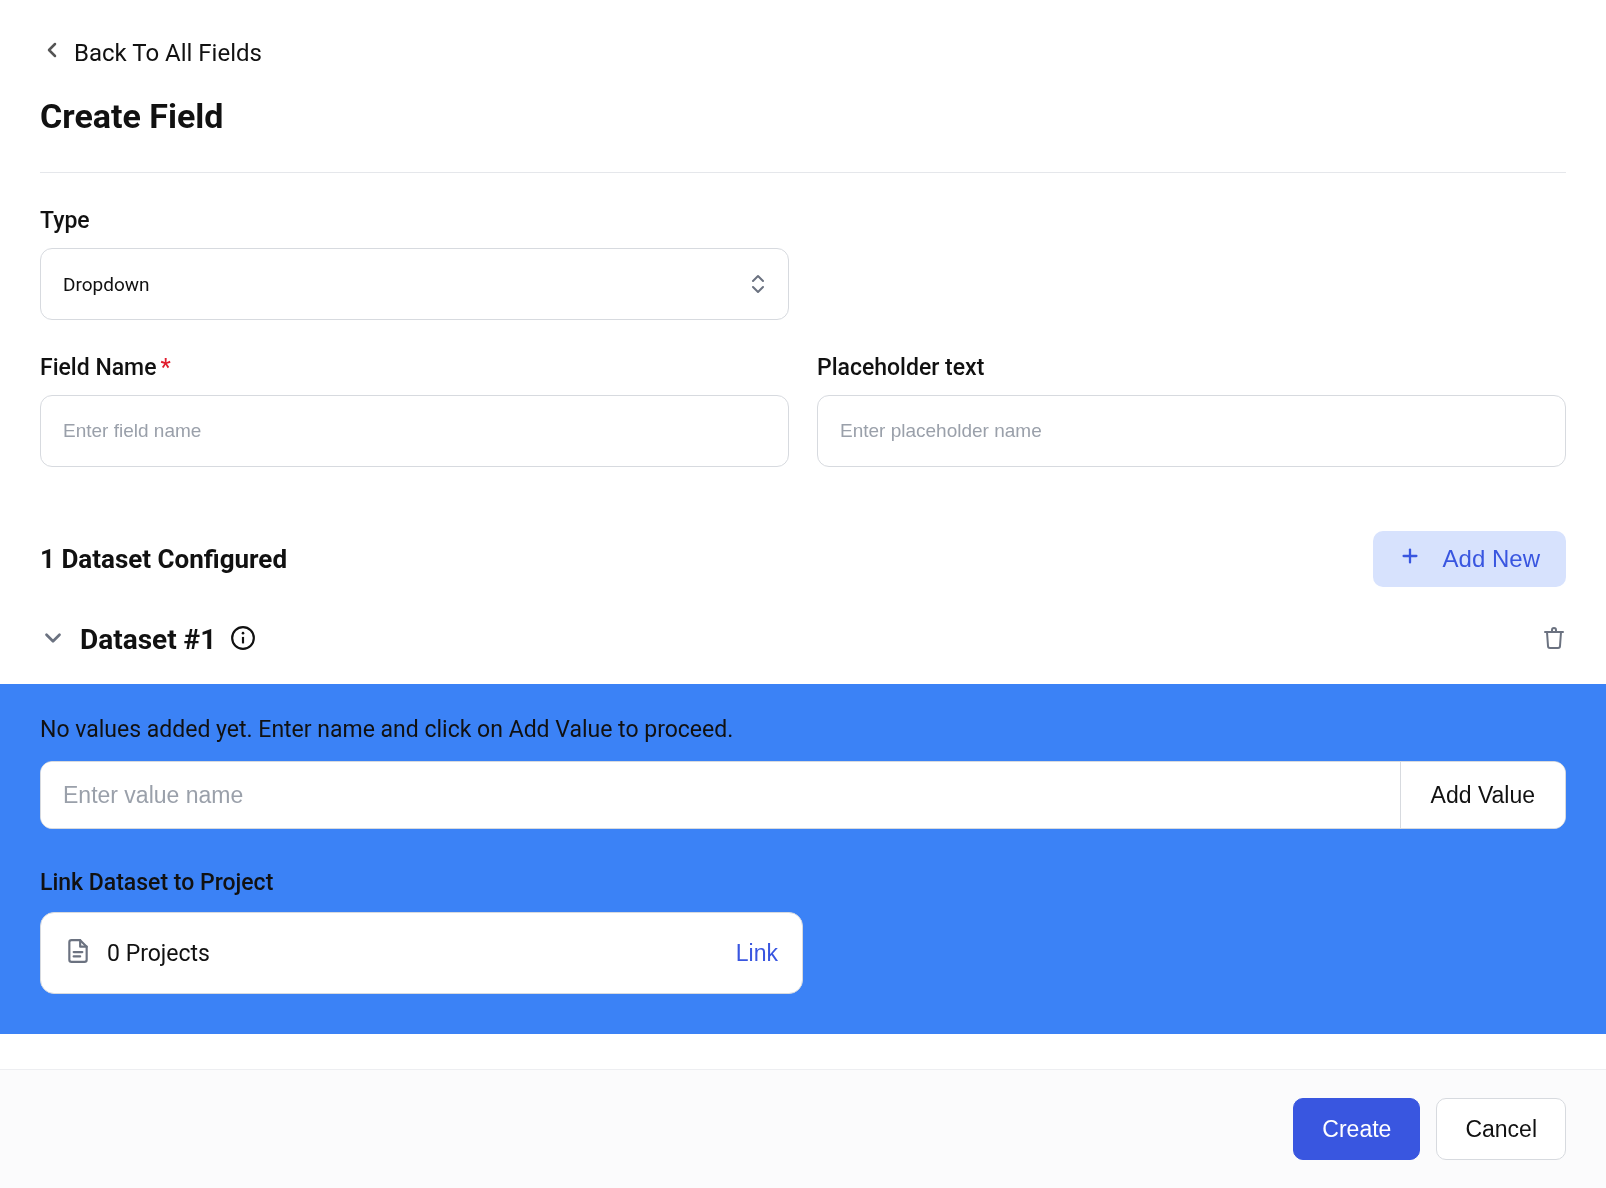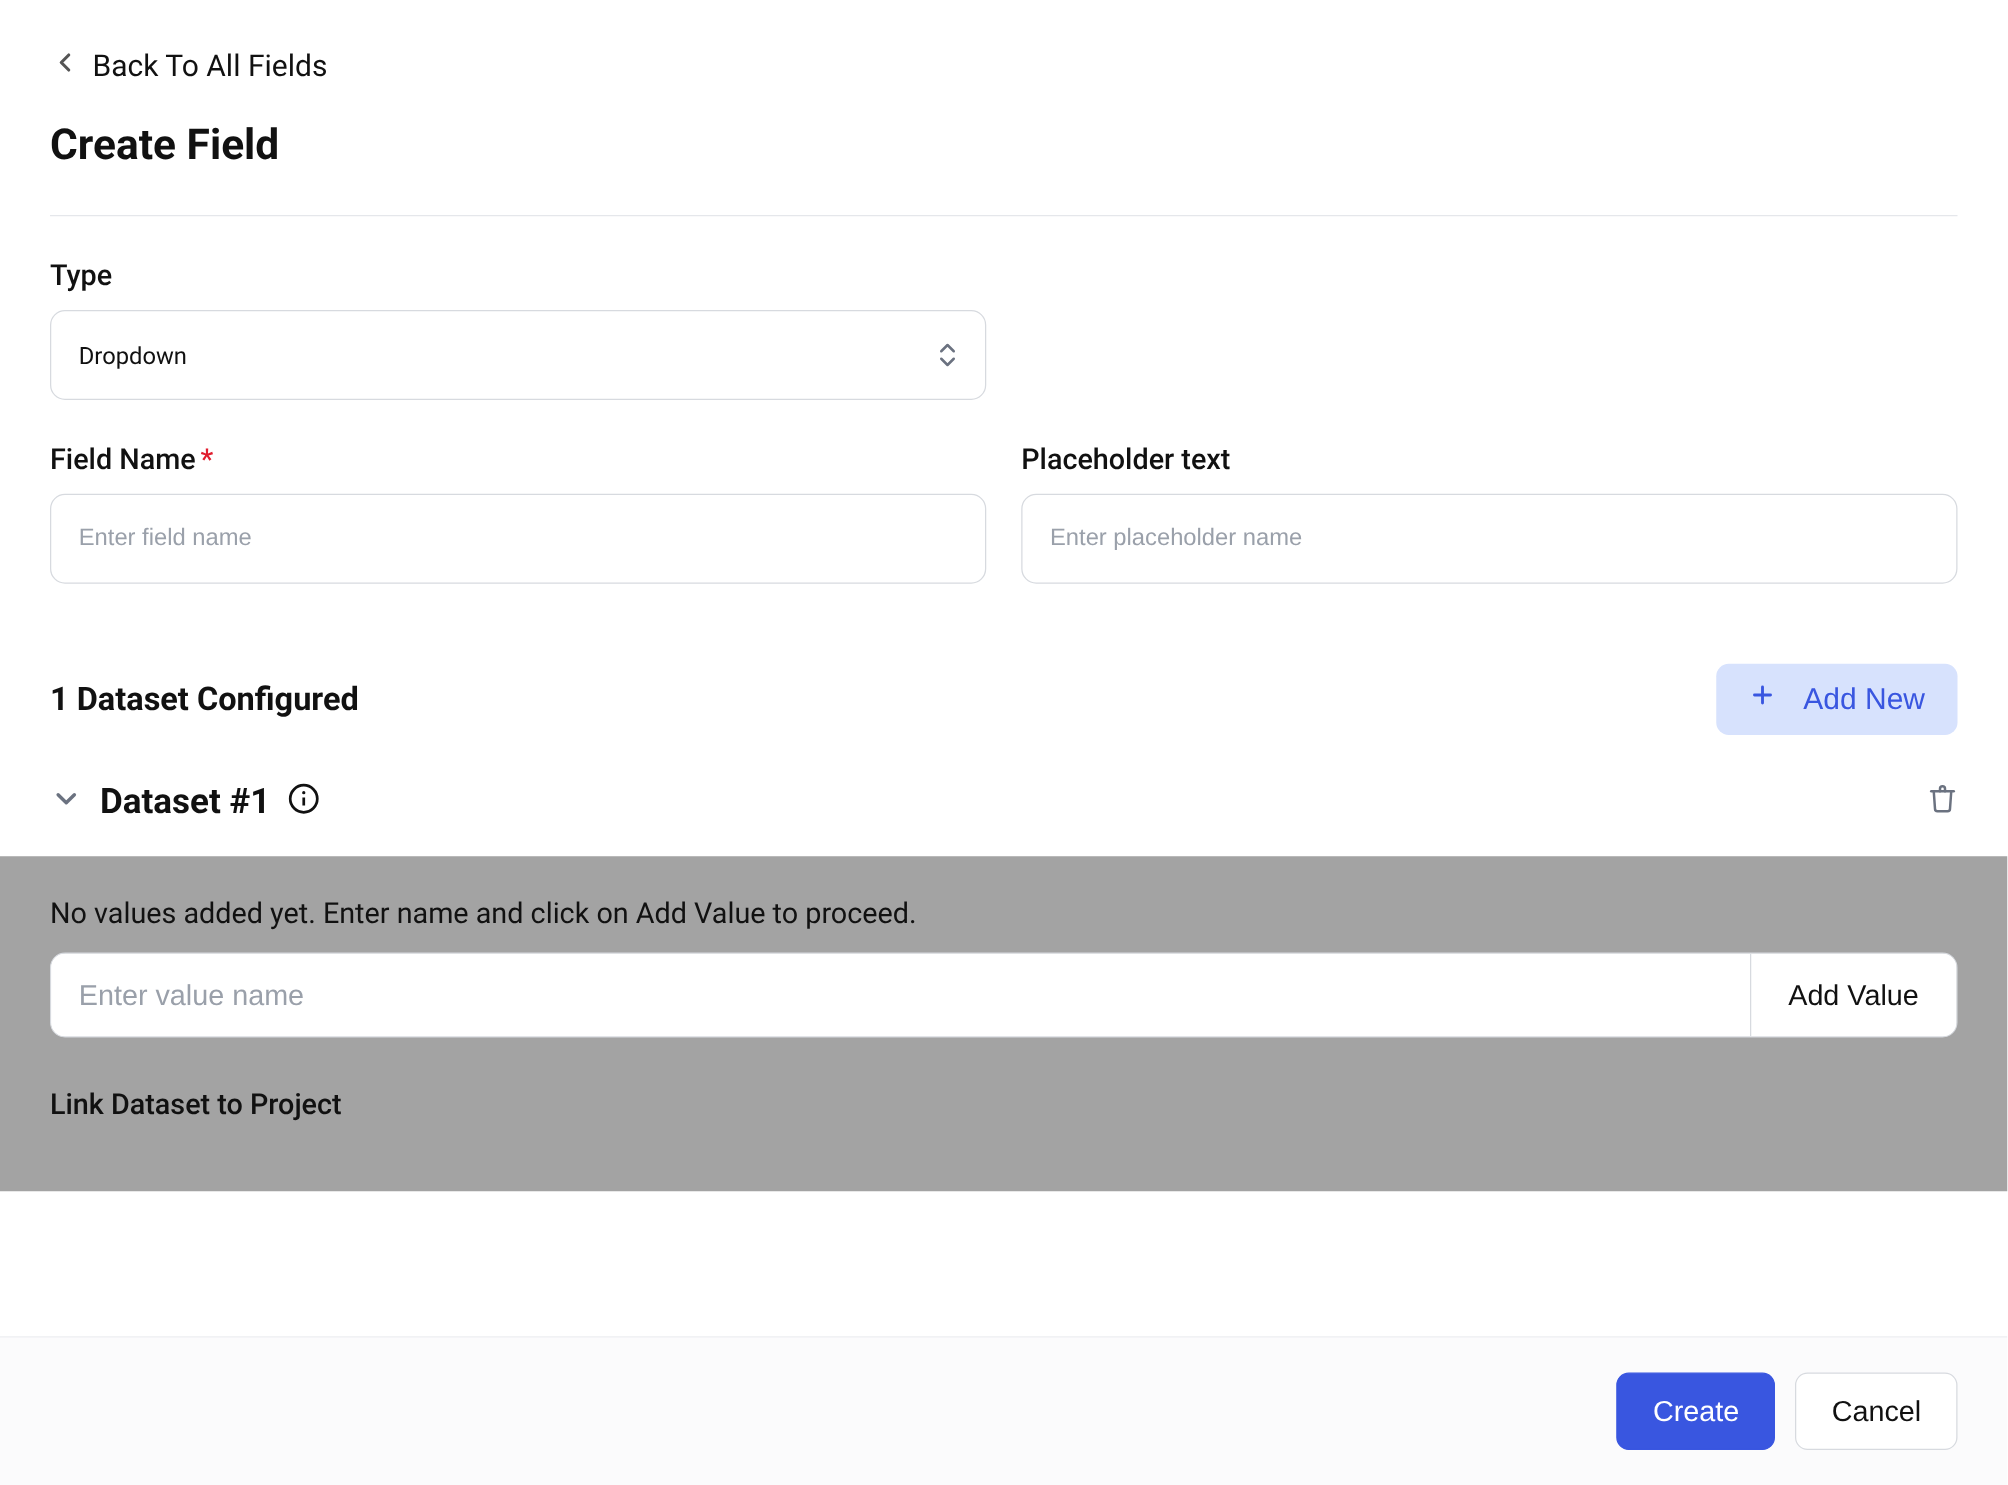--- a/index.html
+++ b/index.html
@@ -110,21 +110,21 @@
   .dataset-item-left svg.chev { width: 26px; height: 26px; stroke:#6b7280; }
   .dataset-title {
     font-size: 28px;
     font-weight: 700;
   }
   .info-icon svg { width: 26px; height: 26px; stroke:#111; }
   .trash-icon { cursor: pointer; }
   .trash-icon svg { width: 24px; height: 24px; stroke:#6b7280; }
 
   .dataset-body {
-    background: #a3a3a3;
+    background: #3b82f6;
     margin-left: -40px;
     margin-right: -40px;
     padding: 32px 40px 40px 40px;
   }
   .empty-msg {
     font-size: 23px;
     color: #111;
     margin-bottom: 18px;
   }
   .value-row {
@@ -302,20 +302,34 @@
   </div>
 
   <div class="dataset-body">
     <div class="empty-msg">No values added yet. Enter name and click on Add Value to proceed.</div>
     <div class="value-row">
       <input type="text" class="value-input" placeholder="Enter value name" style="">
       <button class="add-value-btn">Add Value</button>
     </div>
 
     <label class="link-label">Link Dataset to Project</label>
+    <div class="projects-box">
+      <div class="projects-left">
+        <span>
+          <svg viewBox="0 0 24 24" fill="none" stroke="currentColor" stroke-width="2" stroke-linecap="round" stroke-linejoin="round">
+              <path d="M14 2H6a2 2 0 0 0-2 2v16a2 2 0 0 0 2 2h12a2 2 0 0 0 2-2V8z"></path>
+              <polyline points="14 2 14 8 20 8"></polyline>
+              <line x1="8" y1="13" x2="16" y2="13"></line>
+              <line x1="8" y1="17" x2="14" y2="17"></line>
+            </svg>
+        </span>
+        <span class="projects-count">0 Projects</span>
+      </div>
+      <button class="link-btn">Link</button>
+    </div>
   </div>
 
 </div>
 
 <div class="footer">
   <button class="btn btn-primary">Create</button>
   <button class="btn btn-secondary">Cancel</button>
 </div>
 
 </body></html>

